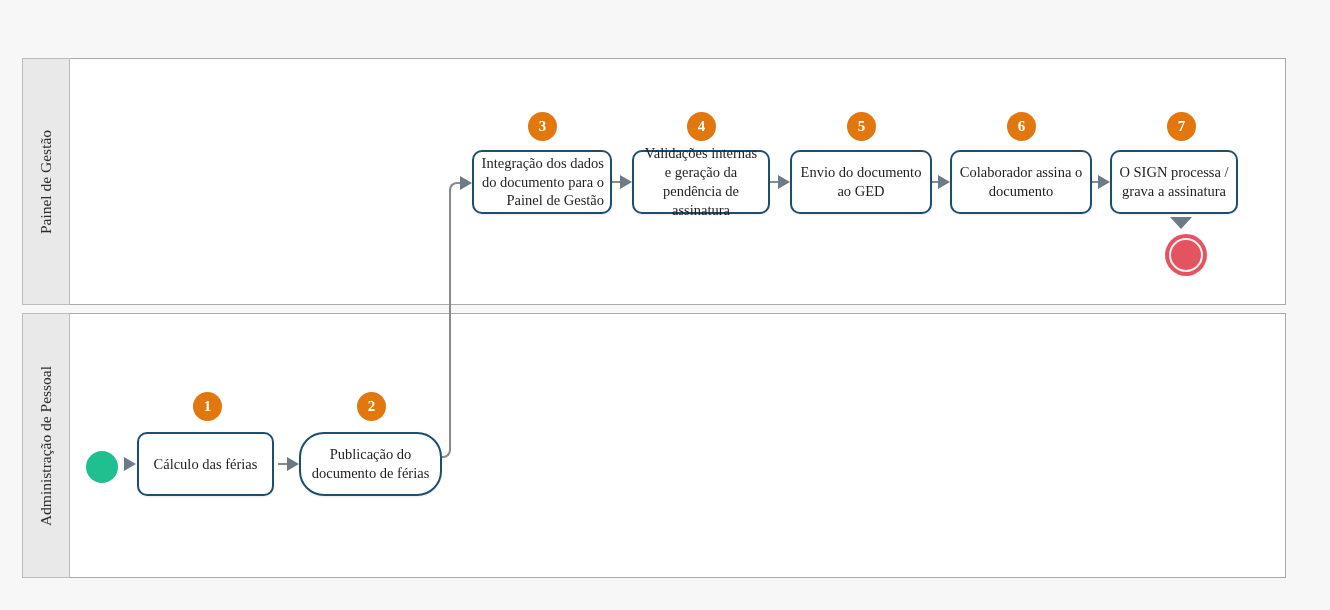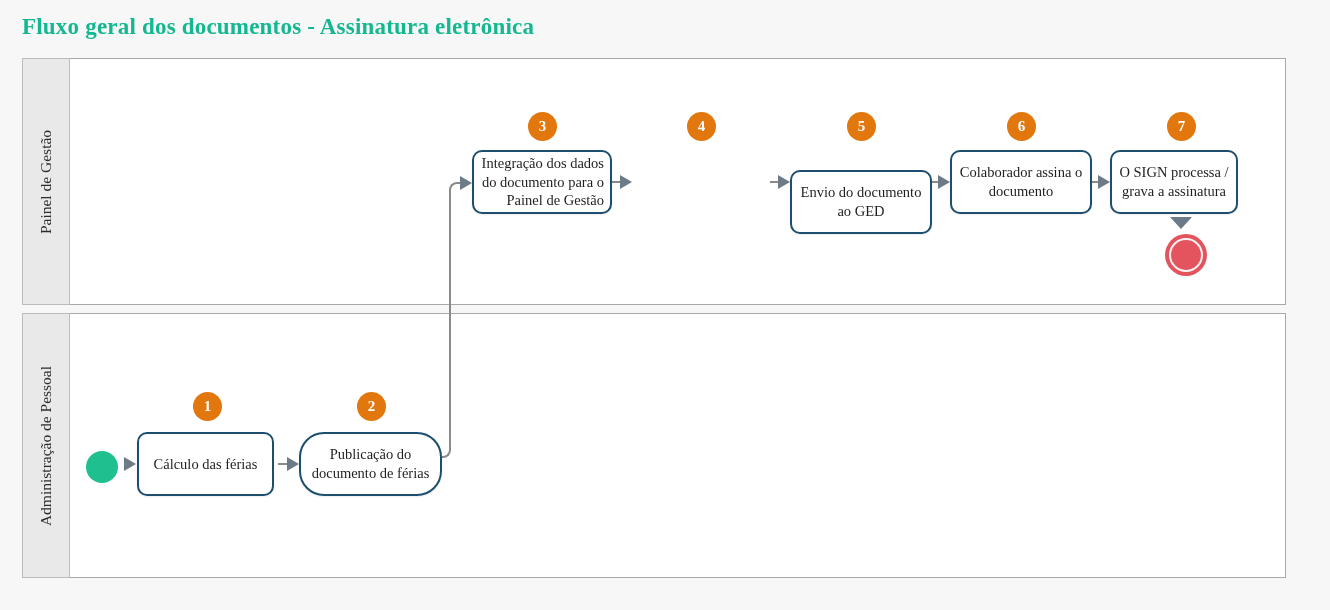--- a/index.html
+++ b/index.html
@@ -107,21 +107,20 @@
   .event-end-ring{
     position:absolute;inset:4px;border-radius:50%;
     border:2px solid rgba(255,255,255,0.92);
   }
 </style>
 </head>
 <body>
 
 <div id="canvas">
 
-  <div class="page-title">Fluxo geral dos documentos - Assinatura eletrônica</div>
 
   <div class="lane" style="left:22px;top:58px;width:1264px;height:247px;">
     <div class="lane-label">
       <span class="lane-label-text">Painel de Gestão</span>
     </div>
     <div class="lane-body"></div>
   </div>
 
   <div class="lane" style="left:22px;top:313px;width:1264px;height:265px;">
     <div class="lane-label">
@@ -147,26 +146,27 @@
   <div class="corner-tl" style="left:449px;top:182px;width:12px;height:14px;"></div>
   <div class="arrow-right" style="left:460px;top:176px;"></div>
 
   <div class="badge" style="left:528px;top:112px;">3</div>
   <div class="task" style="left:472px;top:150px;width:140px;height:64px;text-align:right;">Integração dos dados do documento para o Painel de Gestão</div>
 
   <div class="hline" style="left:612px;top:181px;width:10px;"></div>
   <div class="arrow-right" style="left:620px;top:175px;"></div>
 
   <div class="badge" style="left:687px;top:112px;">4</div>
+  <div class="task" style="left:632px;top:150px;width:138px;height:64px;">Validações internas e geração da pendência de assinatura</div>
 
   <div class="hline" style="left:770px;top:181px;width:10px;"></div>
   <div class="arrow-right" style="left:778px;top:175px;"></div>
 
   <div class="badge" style="left:847px;top:112px;">5</div>
-  <div class="task" style="left:790px;top:150px;width:142px;height:64px;margin-top:20px;">Envio do documento ao GED</div>
+  <div class="task" style="left:790px;top:150px;width:142px;height:64px;">Envio do documento ao GED</div>
 
   <div class="hline" style="left:932px;top:181px;width:10px;"></div>
   <div class="arrow-right" style="left:938px;top:175px;"></div>
 
   <div class="badge" style="left:1007px;top:112px;">6</div>
   <div class="task" style="left:950px;top:150px;width:142px;height:64px;">Colaborador assina o documento</div>
 
   <div class="hline" style="left:1092px;top:181px;width:10px;"></div>
   <div class="arrow-right" style="left:1098px;top:175px;"></div>
 

